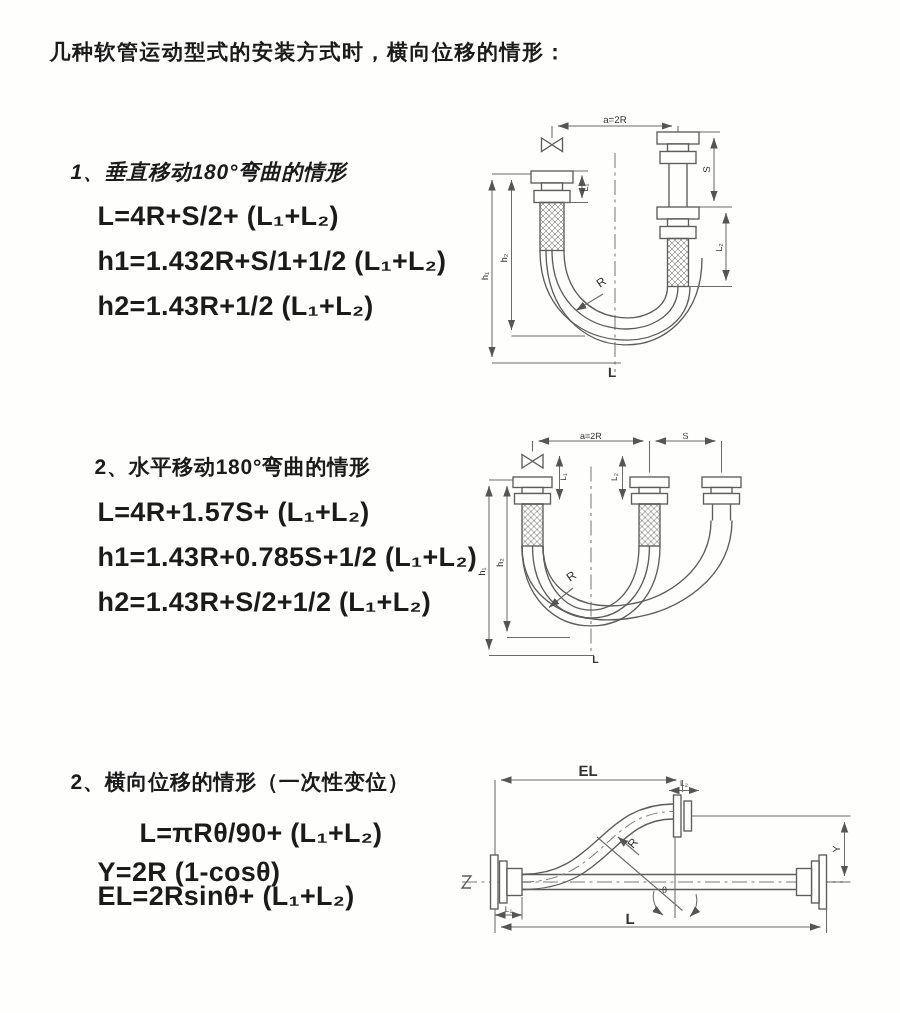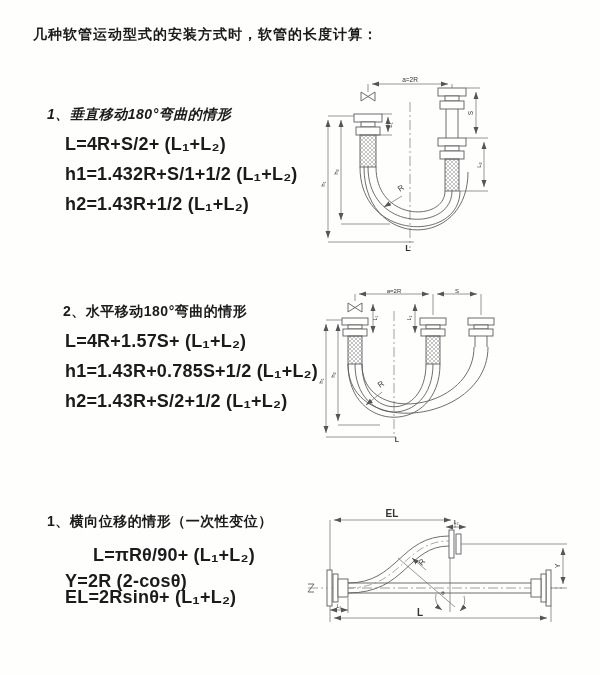--- a/index.html
+++ b/index.html
@@ -17,35 +17,35 @@
   svg text{font-family:"Liberation Sans","DejaVu Sans",sans-serif;fill:#333;}
   .dl{stroke:#6b6b6b;stroke-width:0.7;fill:none;}   
   .ol{stroke:#5d5d5d;stroke-width:0.9;fill:none;}   
   .fl{stroke:#5d5d5d;stroke-width:0.9;fill:#fefefd;}
   .cl{stroke:#7a7a7a;stroke-width:0.7;fill:none;stroke-dasharray:10 3 2 3;} 
   .hc{stroke:#828282;stroke-width:0.7;fill:none;stroke-dasharray:8 3 2 3;}
 </style>
 </head>
 <body>
 
-<div class="abs title">几种软管运动型式的安装方式时，软管的长度计算：</div>
+<div class="abs title">几种软管运动型式的安装方式时，横向位移的情形：</div>
 
 <div class="abs sec-head" style="left:47px;top:106px;font-style:italic;">1、垂直移动180°弯曲的情形</div>
 <div class="abs formula" style="left:65px;top:134px;">L=4R+S/2+ (L₁+L₂)</div>
 <div class="abs formula" style="left:65px;top:164px;">h1=1.432R+S/1+1/2 (L₁+L₂)</div>
 <div class="abs formula" style="left:65px;top:194px;">h2=1.43R+1/2 (L₁+L₂)</div>
 
 <div class="abs sec-head" style="left:47px;top:303px;margin-left:16px;">2、水平移动180°弯曲的情形</div>
 <div class="abs formula" style="left:65px;top:331px;">L=4R+1.57S+ (L₁+L₂)</div>
 <div class="abs formula" style="left:65px;top:361px;">h1=1.43R+0.785S+1/2 (L₁+L₂)</div>
 <div class="abs formula" style="left:65px;top:391px;">h2=1.43R+S/2+1/2 (L₁+L₂)</div>
 
-<div class="abs sec-head" style="left:47px;top:513px;">1、横向位移的情形（一次性变位）</div>
+<div class="abs sec-head" style="left:47px;top:513px;">2、横向位移的情形（一次性变位）</div>
 <div class="abs formula" style="left:65px;top:545px;margin-left:28px;">L=πRθ/90+ (L₁+L₂)</div>
-<div class="abs formula" style="left:65px;top:571px;">Y=2R (2-cosθ)</div>
+<div class="abs formula" style="left:65px;top:571px;">Y=2R (1-cosθ)</div>
 <div class="abs formula" style="left:65px;top:587px;">EL=2Rsinθ+ (L₁+L₂)</div>
 
 <svg style="left:318px;top:72px;" width="175" height="182" viewBox="0 0 175 182">
   <defs>
     <pattern id="br1" width="4" height="4" patternUnits="userSpaceOnUse">
       <path d="M0,4 L4,0 M0,0 L4,4" stroke="#8a8a8a" stroke-width="0.5"></path>
     </pattern>
     <marker id="ar1" markerWidth="8" markerHeight="8" refX="7" refY="3.5" orient="auto-start-reverse" markerUnits="userSpaceOnUse">
       <path d="M0,1 L7,3.5 L0,6 Z" fill="#555"></path>
     </marker>

